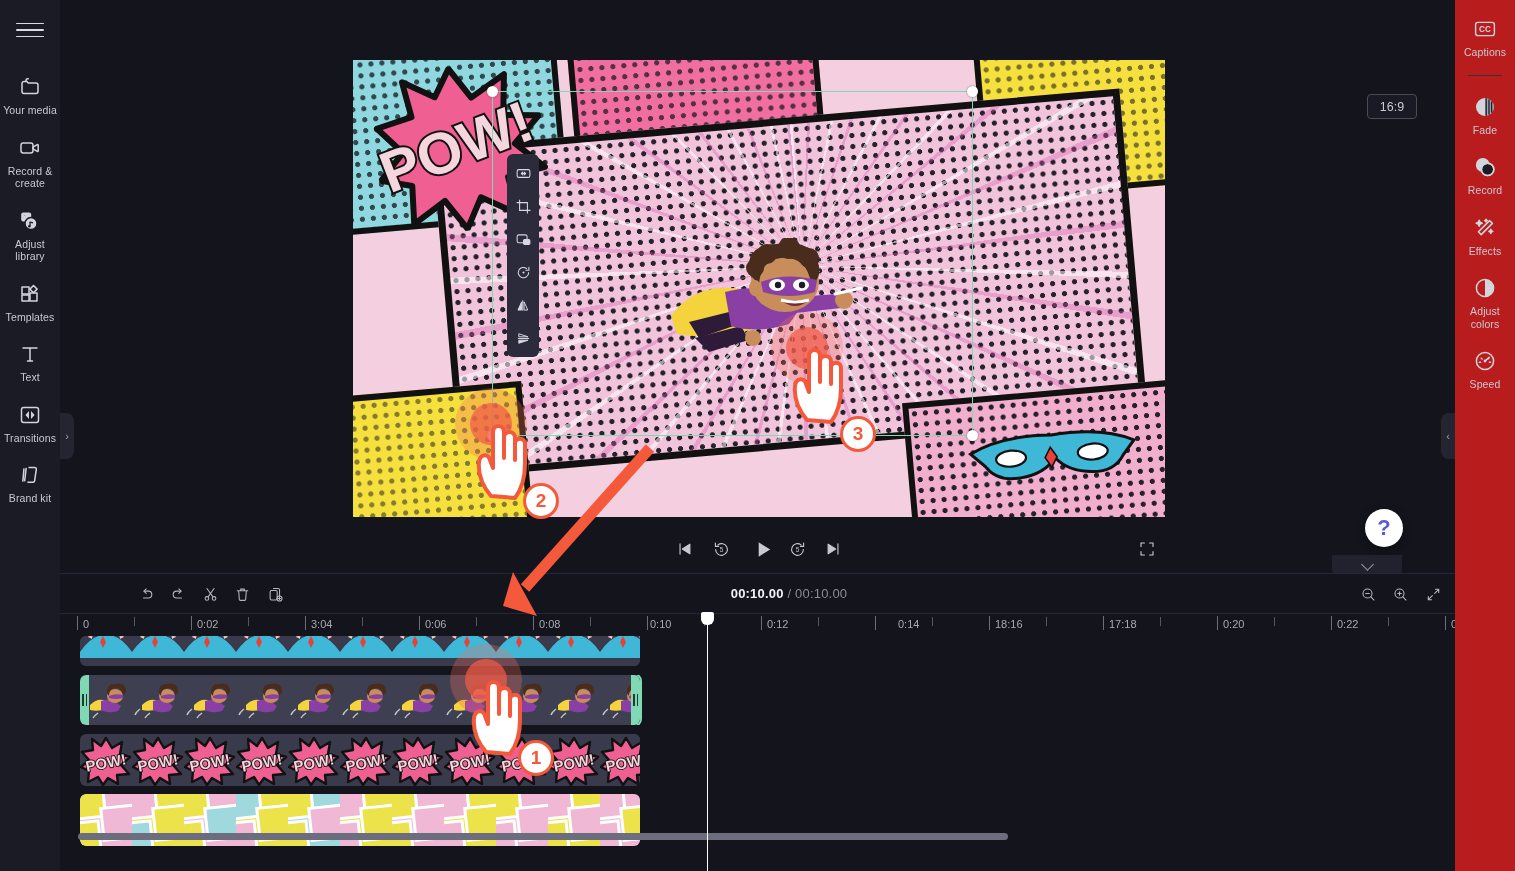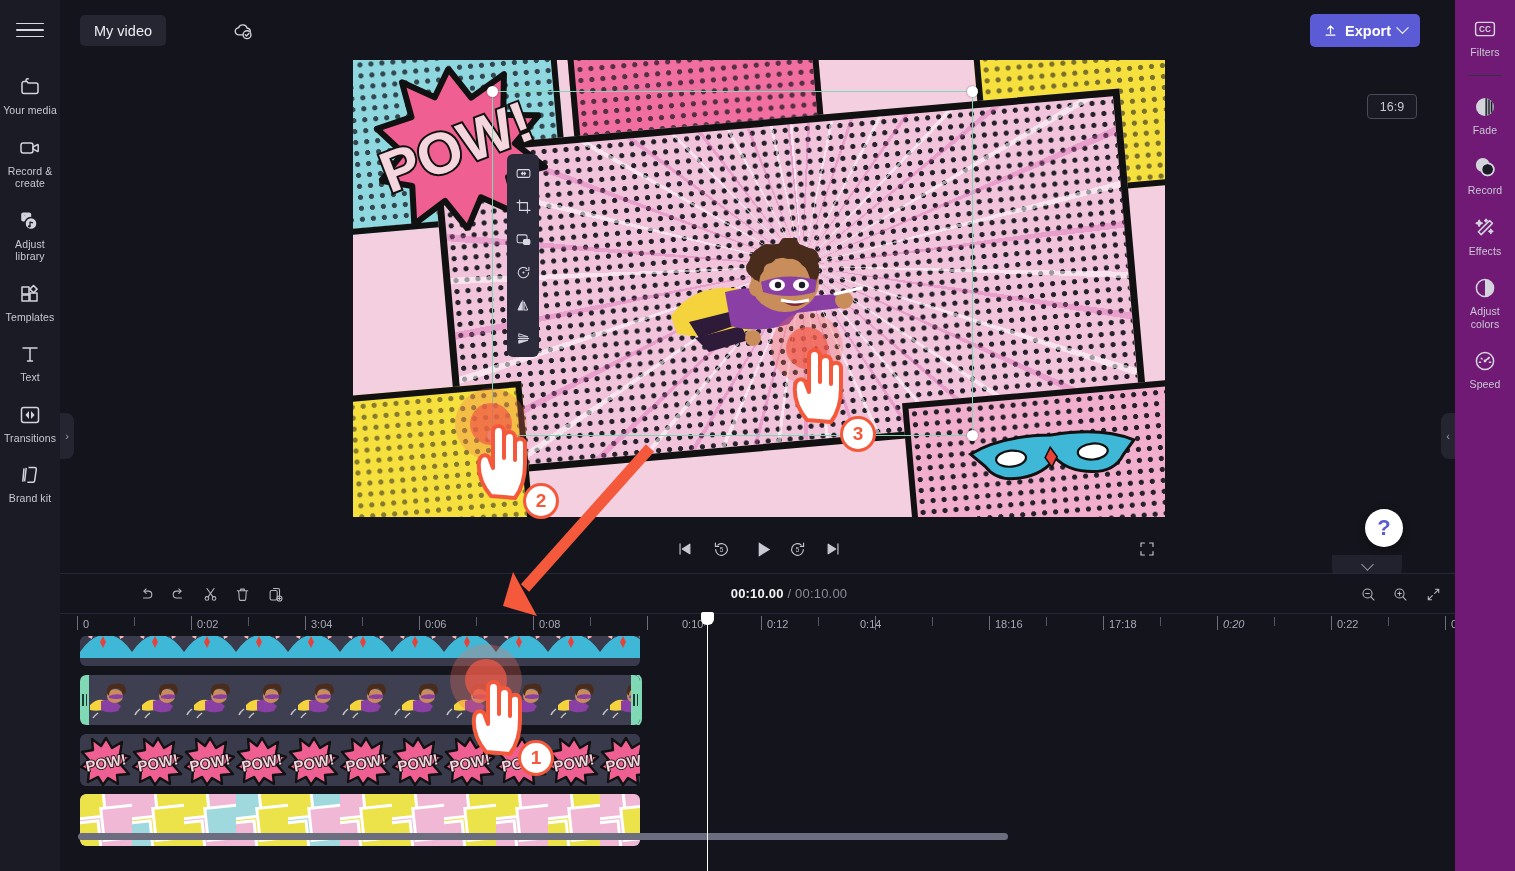--- a/index.html
+++ b/index.html
@@ -140,21 +140,21 @@
     background: #fff; border-radius: 2px 2px 6px 6px; }
 
   
   #hscroll { position: absolute; left: 18px; bottom: 6px; width: 930px; height: 7px;
     background: #6d6d80; border-radius: 4px; cursor: pointer; }
   #vscroll { position: absolute; right: 5px; top: 120px; width: 6px; height: 150px;
     background: #6d6d80; border-radius: 4px; cursor: pointer; }
 
   
   #right-rail { position: absolute; right: 0; top: 0; width: 60px; height: 871px;
-    background: #701a75; display: flex; flex-direction: column; align-items: center; }
+    background: #b91c1c; display: flex; flex-direction: column; align-items: center; }
   #right-rail .rail-item { width: 60px; }
   .rail-sep { width: 34px; height: 1px; background: #33333f; margin: 6px 0 10px; }
 
   
   .hotspot { position: absolute; pointer-events: none; z-index: 40; }
   .halo { position: absolute; border-radius: 50%; }
   .halo.o { width: 72px; height: 72px; background: rgba(243,110,90,.30); left: 0; top: 0; }
   .halo.i { width: 42px; height: 42px; background: rgba(240,92,72,.72); left: 15px; top: 15px; }
   .hand { position: absolute; width: 66px; height: 82px; left: 16px; top: 30px; }
   .badge { position: absolute; width: 36px; height: 36px; border-radius: 50%; background: #fff;
@@ -244,37 +244,20 @@
         <svg viewBox="0 0 24 24" fill="none" stroke="currentColor" stroke-width="1.5" stroke-linejoin="round">
           <path d="M10.5 4.5h6.2a1.6 1.6 0 0 1 1.6 1.9l-1.7 11.5a1.6 1.6 0 0 1-1.6 1.4H9.4"></path>
           <path d="M8.2 4.9L6.6 18.3"></path>
           <path d="M6 5.4L4.8 18.6"></path>
         </svg>
       </span>
       <span class="rail-lbl">Brand kit</span>
     </div>
   </div>
 
-  <div id="topbar">
-    <div id="project-name">My video</div>
-    <span id="save-status">
-      <svg viewBox="0 0 24 24" fill="none" stroke="currentColor" stroke-width="1.5" stroke-linejoin="round">
-        <path d="M7.6 16.2h8.5a3.6 3.6 0 0 0 .4-7.2 4.9 4.9 0 0 0-9.3-.6 3.4 3.4 0 0 0 .4 7.8z"></path>
-        <circle cx="16.4" cy="16" r="4.3" fill="#14141c"></circle>
-        <path d="M14.5 16.1l1.3 1.4 2.6-2.8" stroke-linecap="round"></path>
-      </svg>
-    </span>
-    <button id="export-btn">
-      <svg width="15" height="15" viewBox="0 0 24 24" fill="none" stroke="#fff" stroke-width="1.9" stroke-linecap="round" stroke-linejoin="round">
-        <path d="M12 16.5V4.8M7.4 9.3L12 4.6l4.6 4.7M5 19.4h14"></path>
-      </svg>
-      <span>Export</span>
-      <span class="chev-d"></span>
-    </button>
-  </div>
 
   <div id="preview-area">
 
     <div id="aspect-badge">16:9</div>
 
     <div id="stage">
 
       <div class="stage-bg" style="background:#f4cfe0;"></div>
 
       <div style="position:absolute;left:-20px;top:-14px;width:230px;height:180px;background:#8fd8e0;
@@ -534,36 +517,36 @@
         <div class="rtick major" style="left: 245px;"></div>
         <div class="rlbl" style="left: 251px;">3:04</div>
         <div class="rtick" style="left: 302px;"></div>
         <div class="rtick major" style="left: 359px;"></div>
         <div class="rlbl" style="left: 365px;">0:06</div>
         <div class="rtick" style="left: 416px;"></div>
         <div class="rtick major" style="left: 473px;"></div>
         <div class="rlbl" style="left: 479px; text-align: right;">0:08</div>
         <div class="rtick" style="left: 530px;"></div>
         <div class="rtick major" style="left: 587px;"></div>
-        <div class="rlbl" style="left: 622px;">0:10</div>
+        <div class="rlbl" style="left: 590px;">0:10</div>
         <div class="rtick" style="left: 644px;"></div>
         <div class="rtick major" style="left: 701px;"></div>
         <div class="rlbl" style="left: 707px;">0:12</div>
         <div class="rtick" style="left: 758px;"></div>
         <div class="rtick major" style="left: 815px;"></div>
-        <div class="rlbl" style="left: 800px;">0:14</div>
+        <div class="rlbl" style="left: 838px;">0:14</div>
         <div class="rtick" style="left: 872px;"></div>
         <div class="rtick major" style="left: 929px;"></div>
         <div class="rlbl" style="left: 935px;">18:16</div>
         <div class="rtick" style="left: 986px;"></div>
         <div class="rtick major" style="left: 1043px;"></div>
         <div class="rlbl" style="left: 1049px;">17:18</div>
         <div class="rtick" style="left: 1100px;"></div>
         <div class="rtick major" style="left: 1157px;"></div>
-        <div class="rlbl" style="left: 1163px; font-style: italic;">0:20</div>
+        <div class="rlbl" style="left: 1163px;">0:20</div>
         <div class="rtick" style="left: 1214px;"></div>
         <div class="rtick major" style="left: 1271px;"></div>
         <div class="rlbl" style="left: 1277px;">0:22</div>
         <div class="rtick" style="left: 1328px;"></div>
         <div class="rtick major" style="left: 1385px;"></div>
         <div class="rlbl" style="left: 1391px;">0</div>
         <div class="rtick" style="left: 1442px;"></div>
       </div>
 
     <div id="tracks">
@@ -953,21 +936,21 @@
   </div>
 
   <div id="right-rail">
     <div class="rail-item" style="margin-top:8px">
       <span class="rail-ico">
         <svg viewBox="0 0 24 24" fill="none" stroke="currentColor" stroke-width="1.4" stroke-linejoin="round">
           <rect x="2.6" y="5.4" width="18.8" height="13.2" rx="2.4"></rect>
           <text x="12" y="15.2" font-family="'Liberation Sans',sans-serif" font-size="8.2" font-weight="bold" fill="currentColor" stroke="none" text-anchor="middle">CC</text>
         </svg>
       </span>
-      <span class="rail-lbl">Filters</span>
+      <span class="rail-lbl">Captions</span>
     </div>
     <div class="rail-sep"></div>
 
     <div class="rail-item">
       <span class="rail-ico">
         <svg viewBox="0 0 24 24">
           <circle cx="12" cy="12" r="9" fill="currentColor"></circle>
           <path d="M12 3a9 9 0 0 1 0 18z" fill="#1b1b26" opacity=".25"></path>
           <path d="M13.2 3.3v17.4M16 4.4v15.2M18.6 6.5v11" stroke="#1b1b26" stroke-width="1.3"></path>
         </svg>

